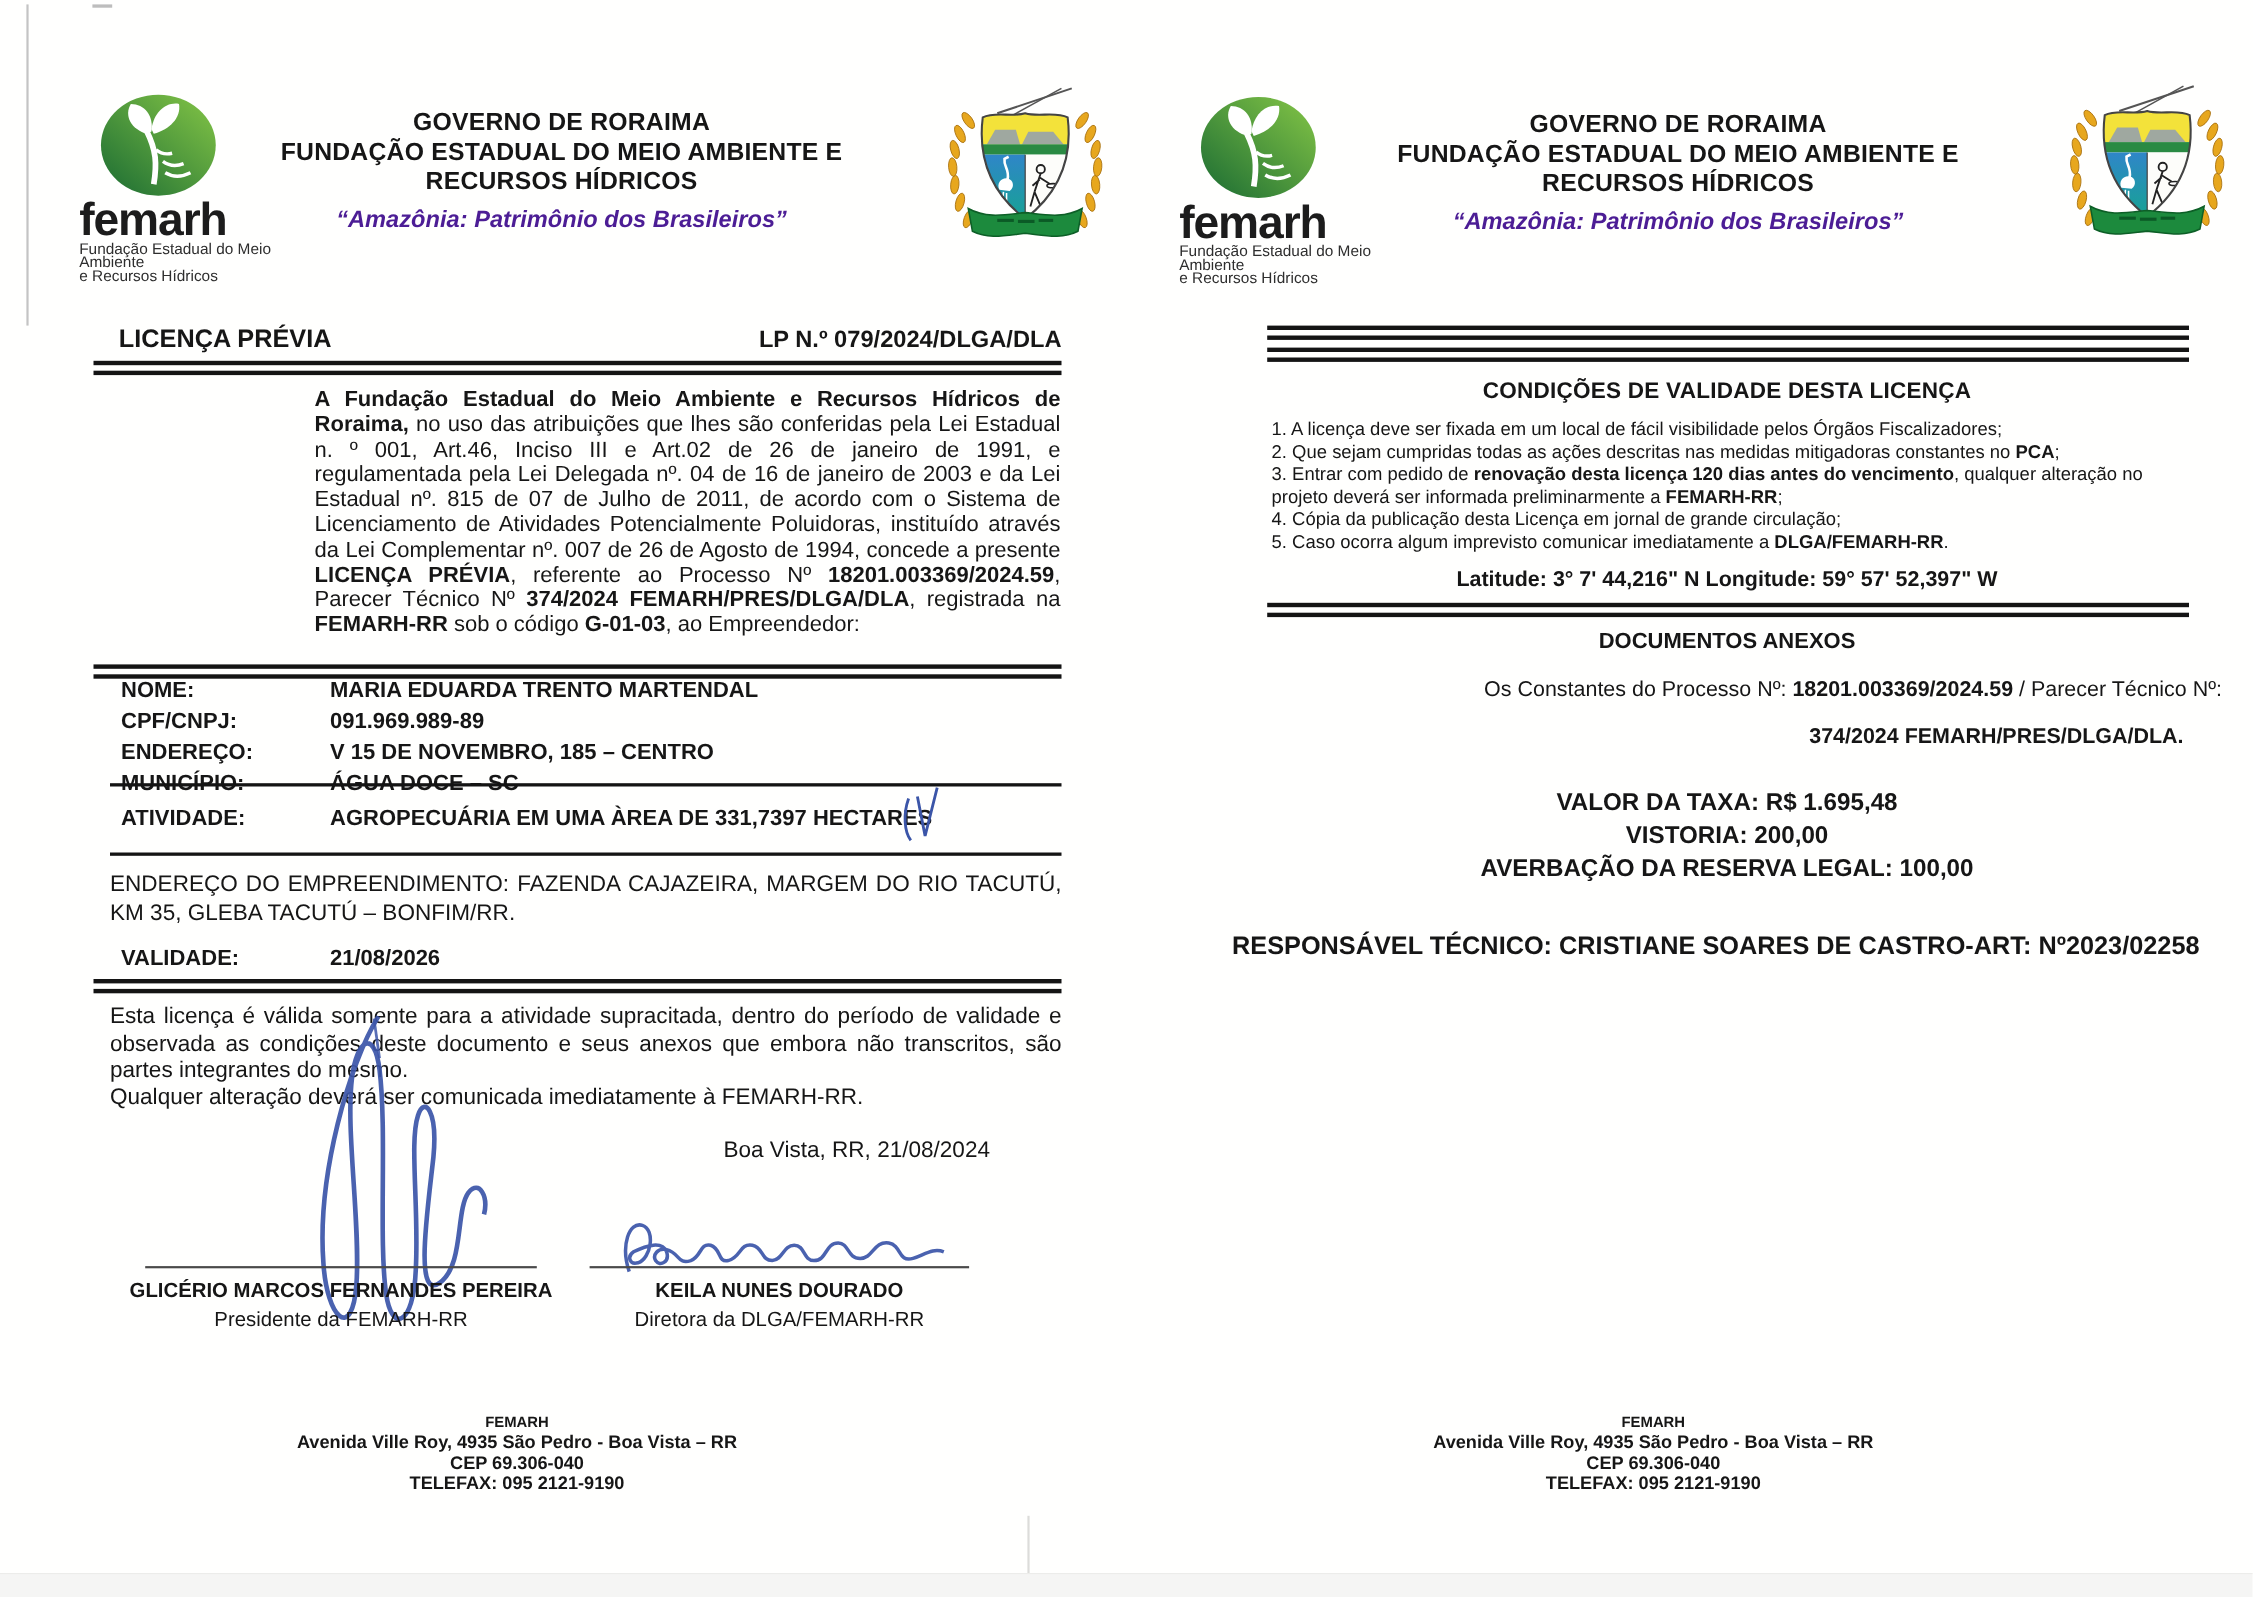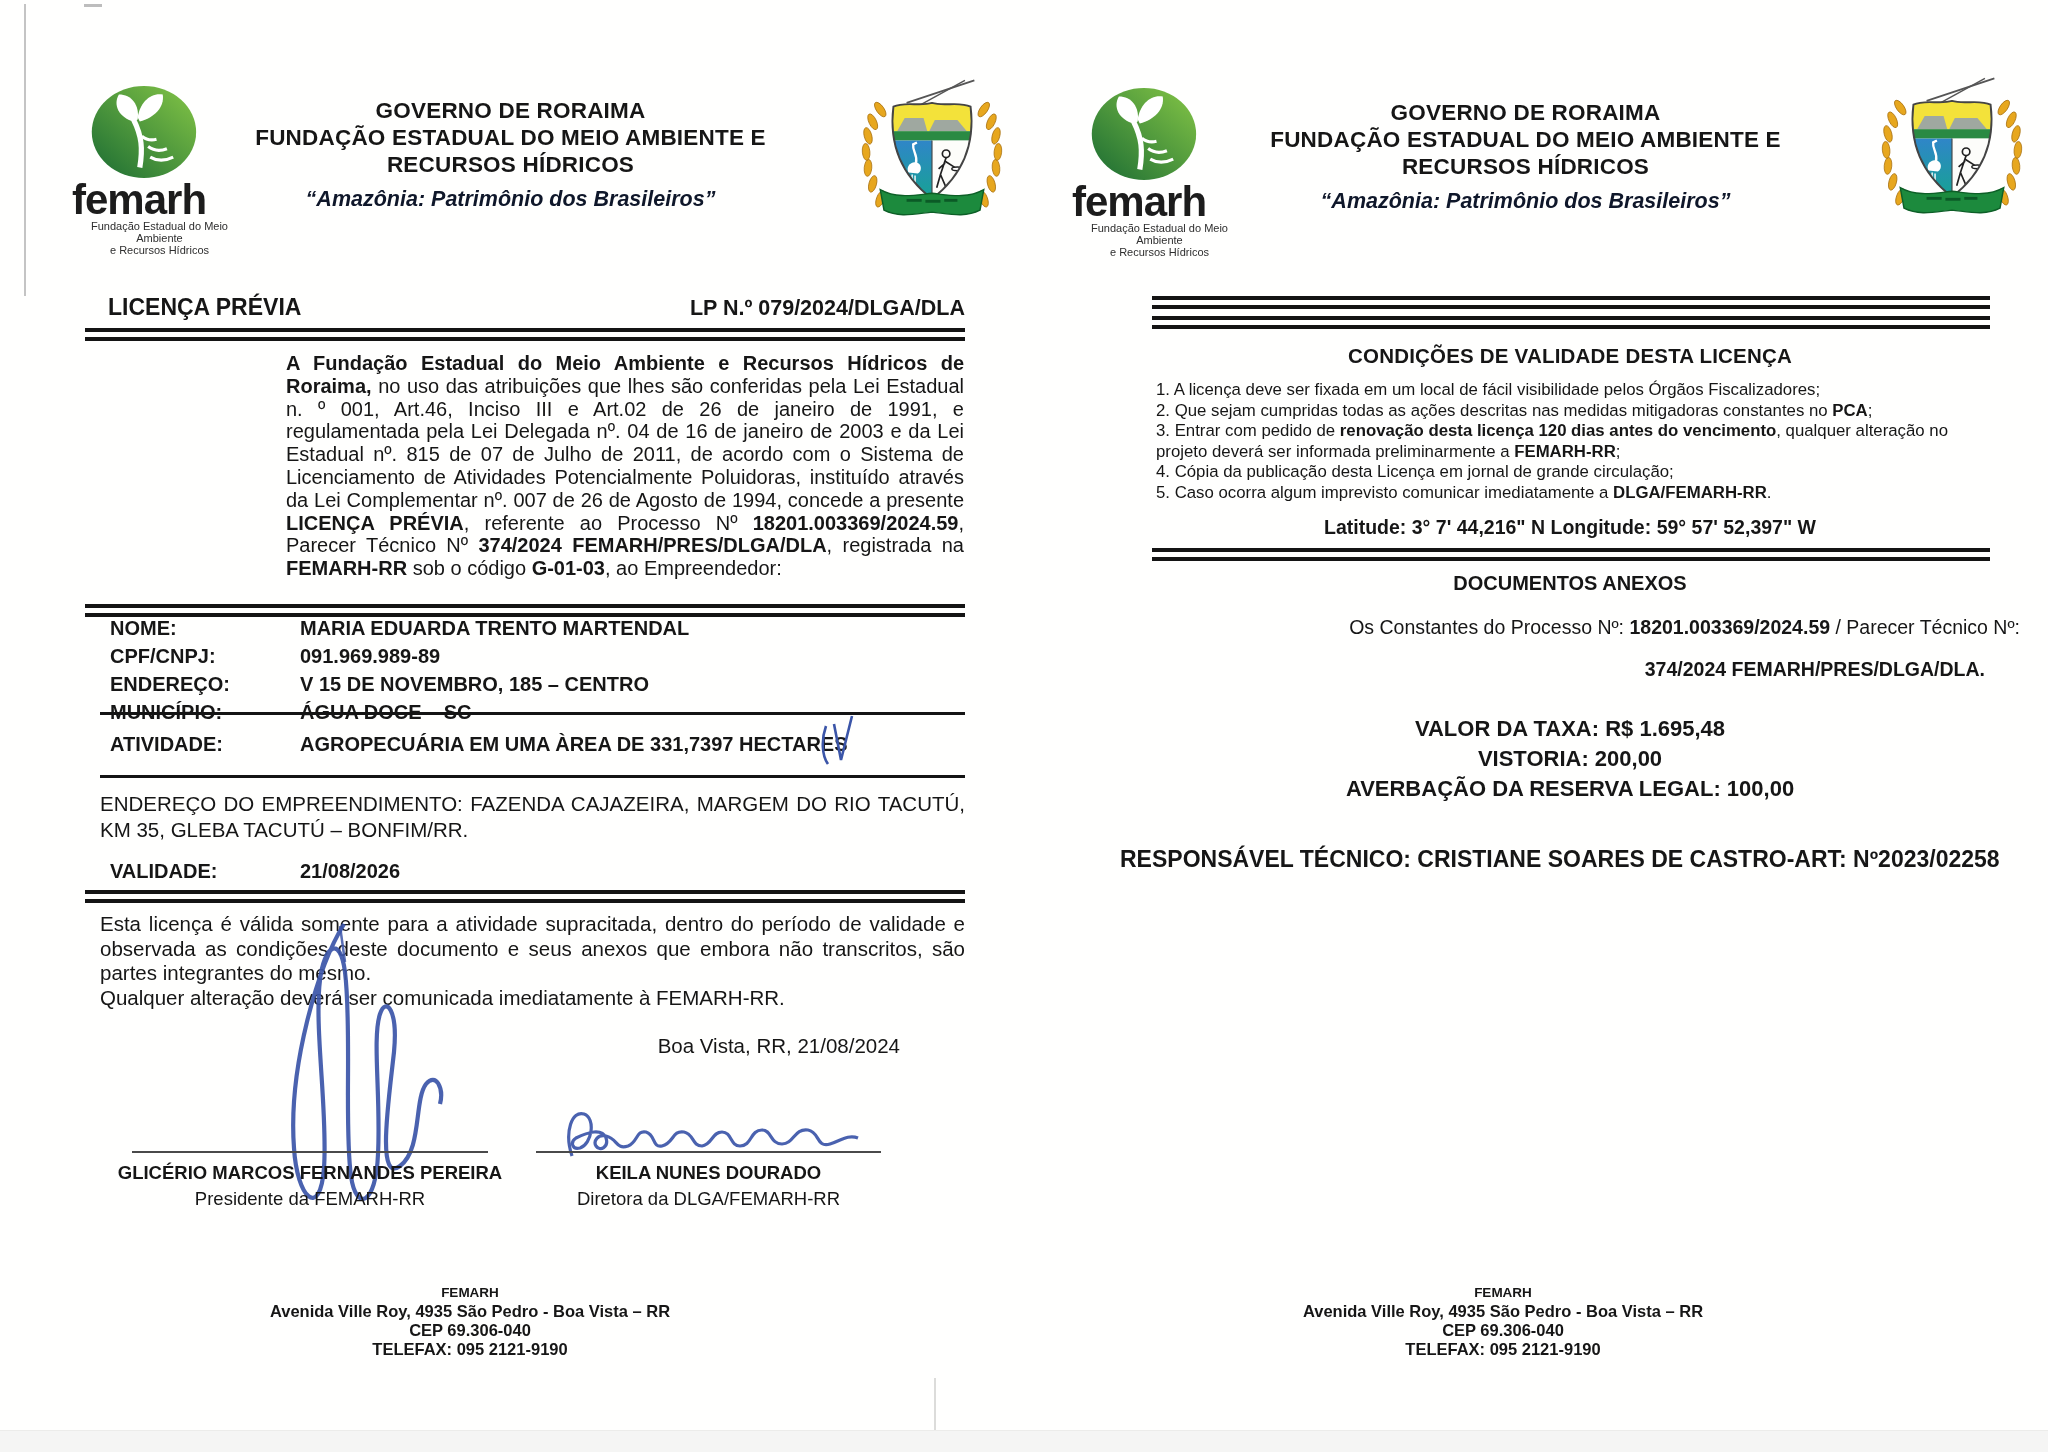--- a/index.html
+++ b/index.html
@@ -3,23 +3,23 @@
 <meta charset="utf-8">
 <style>
   html,body{margin:0;padding:0;background:#ffffff;}
   .canvas{position:relative;width:2048px;height:1452px;background:#fffffe;
           font-family:"Liberation Sans", sans-serif;color:#161616;overflow:hidden;}
   .abs{position:absolute;}
   .b{font-weight:bold;}
   .rt{text-align:right;}
   
   .org-title{font-size:22.5px;font-weight:bold;line-height:27px;text-align:center;letter-spacing:.2px;}
-  .slogan{font-size:21.5px;font-weight:bold;font-style:italic;color:#0f172a;margin-top:9px;text-align:center;}
+  .slogan{font-size:21.5px;font-weight:bold;font-style:italic;color:#4c1d95;margin-top:9px;text-align:center;}
   .wordmark{font-size:42px;font-weight:bold;color:#1c1c1c;letter-spacing:-1px;line-height:40px;}
-  .tagline{font-size:11px;color:#2e2e2e;line-height:12px;text-align:center;}
+  .tagline{font-size:14px;color:#2e2e2e;line-height:12px;text-align:left;}
   
   .rule2{height:5px;border-top:4px solid #141414;border-bottom:4px solid #141414;}
   .rule1{height:0;border-top:3px solid #141414;}
   .rulequad .rule2{margin-bottom:7px;}
   
   .doctype{font-size:23px;font-weight:bold;}
   .docnum{font-size:21.5px;font-weight:bold;}
   .intro{font-size:20px;line-height:22.8px;text-align:justify;}
   .holder-row{display:flex;font-size:20px;font-weight:bold;line-height:28px;}
   .holder-row .lab{width:190px;flex:none;}

